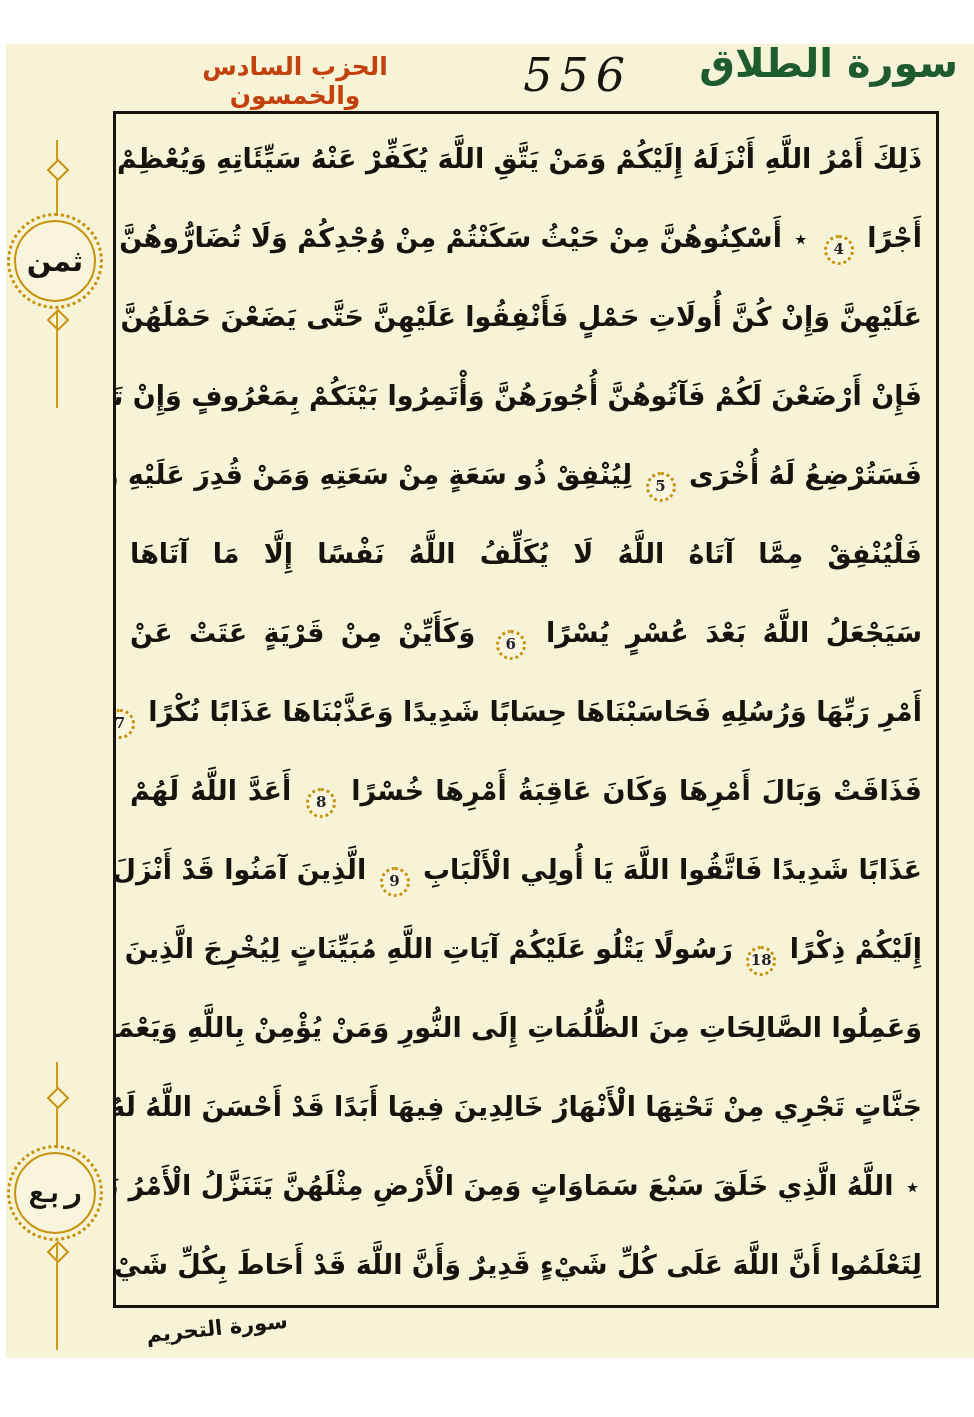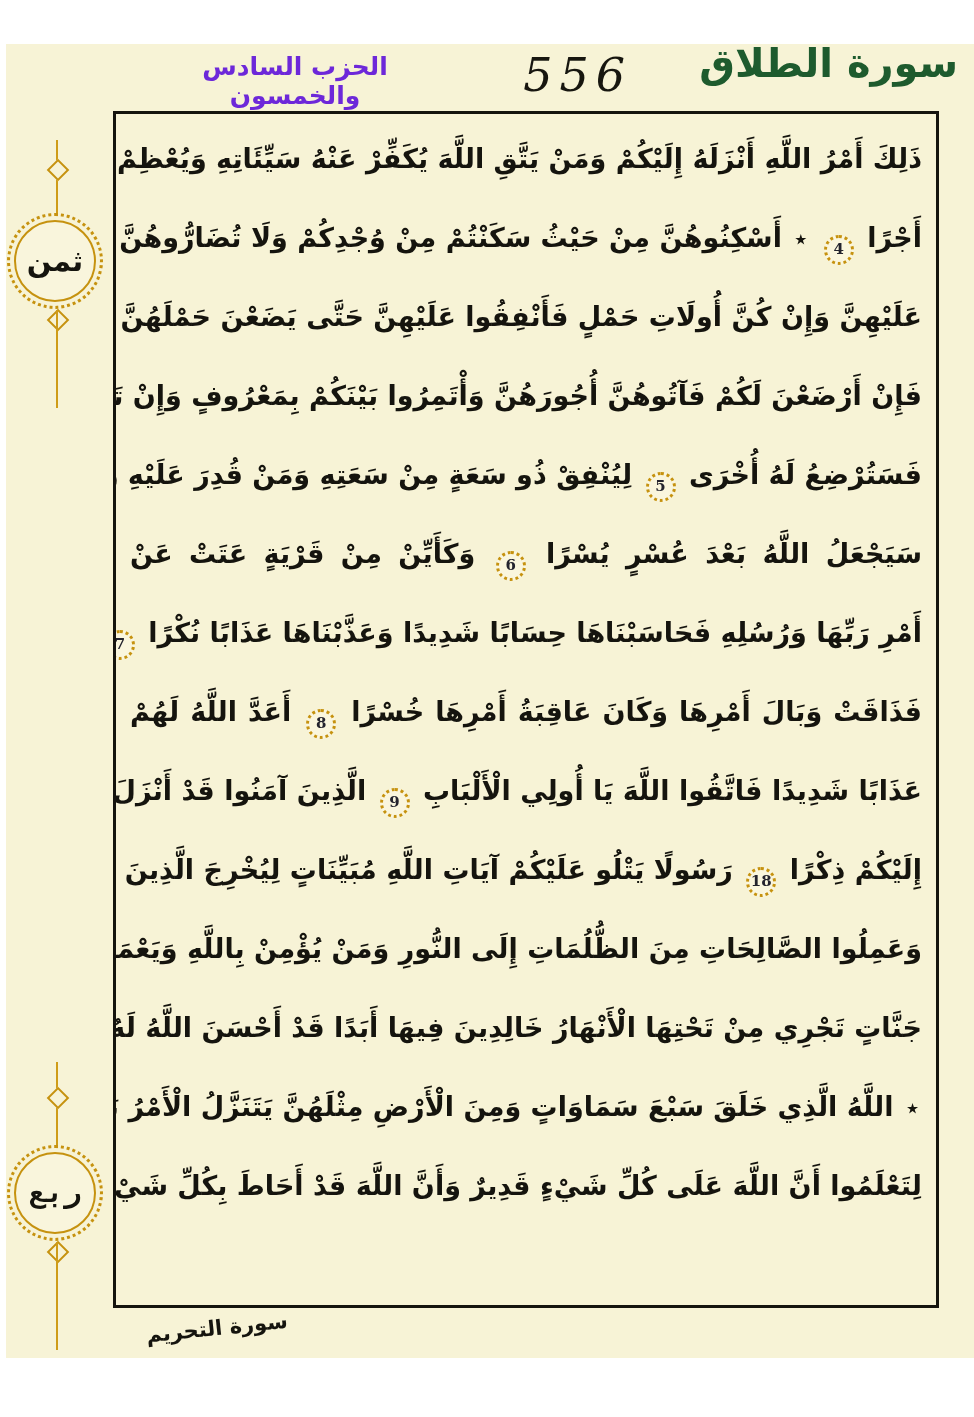--- a/index.html
+++ b/index.html
@@ -11,21 +11,21 @@
     font-family:"DejaVu Sans", sans-serif;
   }
   .paper{
     position:absolute;left:6px;top:44px;width:968px;height:1314px;
     background:#f7f3d6;
   }
   
   .hizb-label{
     position:absolute;left:160px;top:52px;width:270px;
     text-align:center;direction:rtl;
-    font-weight:bold;font-size:25px;color:#6d28d9;
+    font-weight:bold;font-size:25px;color:#c2410c;
   }
   .page-number{
     position:absolute;left:428px;top:48px;width:204px;
     text-align:right;
     font-family:"DejaVu Serif", serif;font-style:italic;
     font-size:46px;letter-spacing:7px;color:#17160f;
   }
   .surah-title{
     position:absolute;right:16px;top:40px;width:280px;
     text-align:right;direction:rtl;
@@ -129,20 +129,21 @@
   <div class="orn-diamond b"></div>
   <div class="orn-stem b"></div>
 </div>
 
 <div class="frame" id="quran-frame">
     <div class="quran-line"><span>ذَلِكَ أَمْرُ اللَّهِ أَنْزَلَهُ إِلَيْكُمْ وَمَنْ يَتَّقِ اللَّهَ يُكَفِّرْ عَنْهُ سَيِّئَاتِهِ وَيُعْظِمْ لَهُ</span></div>
     <div class="quran-line"><span>أَجْرًا</span> <span class="verse-marker">4</span> <span class="hizb-star">٭</span> <span>أَسْكِنُوهُنَّ مِنْ حَيْثُ سَكَنْتُمْ مِنْ وُجْدِكُمْ وَلَا تُضَارُّوهُنَّ لِتُضَيِّقُوا</span></div>
     <div class="quran-line"><span>عَلَيْهِنَّ وَإِنْ كُنَّ أُولَاتِ حَمْلٍ فَأَنْفِقُوا عَلَيْهِنَّ حَتَّى يَضَعْنَ حَمْلَهُنَّ</span></div>
     <div class="quran-line"><span>فَإِنْ أَرْضَعْنَ لَكُمْ فَآتُوهُنَّ أُجُورَهُنَّ وَأْتَمِرُوا بَيْنَكُمْ بِمَعْرُوفٍ وَإِنْ تَعَاسَرْتُمْ</span></div>
     <div class="quran-line"><span>فَسَتُرْضِعُ لَهُ أُخْرَى</span> <span class="verse-marker">5</span> <span>لِيُنْفِقْ ذُو سَعَةٍ مِنْ سَعَتِهِ وَمَنْ قُدِرَ عَلَيْهِ رِزْقُهُ</span></div>
+    <div class="quran-line"><span>فَلْيُنْفِقْ مِمَّا آتَاهُ اللَّهُ لَا يُكَلِّفُ اللَّهُ نَفْسًا إِلَّا مَا آتَاهَا</span></div>
     <div class="quran-line"><span>سَيَجْعَلُ اللَّهُ بَعْدَ عُسْرٍ يُسْرًا</span> <span class="verse-marker">6</span> <span>وَكَأَيِّنْ مِنْ قَرْيَةٍ عَتَتْ عَنْ</span></div>
     <div class="quran-line"><span>أَمْرِ رَبِّهَا وَرُسُلِهِ فَحَاسَبْنَاهَا حِسَابًا شَدِيدًا وَعَذَّبْنَاهَا عَذَابًا نُكْرًا</span> <span class="verse-marker">7</span></div>
     <div class="quran-line"><span>فَذَاقَتْ وَبَالَ أَمْرِهَا وَكَانَ عَاقِبَةُ أَمْرِهَا خُسْرًا</span> <span class="verse-marker">8</span> <span>أَعَدَّ اللَّهُ لَهُمْ</span></div>
     <div class="quran-line"><span>عَذَابًا شَدِيدًا فَاتَّقُوا اللَّهَ يَا أُولِي الْأَلْبَابِ</span> <span class="verse-marker">9</span> <span>الَّذِينَ آمَنُوا قَدْ أَنْزَلَ اللَّهُ</span></div>
     <div class="quran-line"><span>إِلَيْكُمْ ذِكْرًا</span> <span class="verse-marker">18</span> <span>رَسُولًا يَتْلُو عَلَيْكُمْ آيَاتِ اللَّهِ مُبَيِّنَاتٍ لِيُخْرِجَ الَّذِينَ آمَنُوا</span></div>
     <div class="quran-line"><span>وَعَمِلُوا الصَّالِحَاتِ مِنَ الظُّلُمَاتِ إِلَى النُّورِ وَمَنْ يُؤْمِنْ بِاللَّهِ وَيَعْمَلْ صَالِحًا نُدْخِلْهُ</span></div>
     <div class="quran-line"><span>جَنَّاتٍ تَجْرِي مِنْ تَحْتِهَا الْأَنْهَارُ خَالِدِينَ فِيهَا أَبَدًا قَدْ أَحْسَنَ اللَّهُ لَهُ رِزْقًا</span> </div>
     <div class="quran-line"><span class="hizb-star">٭</span> <span>اللَّهُ الَّذِي خَلَقَ سَبْعَ سَمَاوَاتٍ وَمِنَ الْأَرْضِ مِثْلَهُنَّ يَتَنَزَّلُ الْأَمْرُ بَيْنَهُنَّ</span></div>
     <div class="quran-line"><span>لِتَعْلَمُوا أَنَّ اللَّهَ عَلَى كُلِّ شَيْءٍ قَدِيرٌ وَأَنَّ اللَّهَ قَدْ أَحَاطَ بِكُلِّ شَيْءٍ عِلْمًا</span> </div>
   </div>

